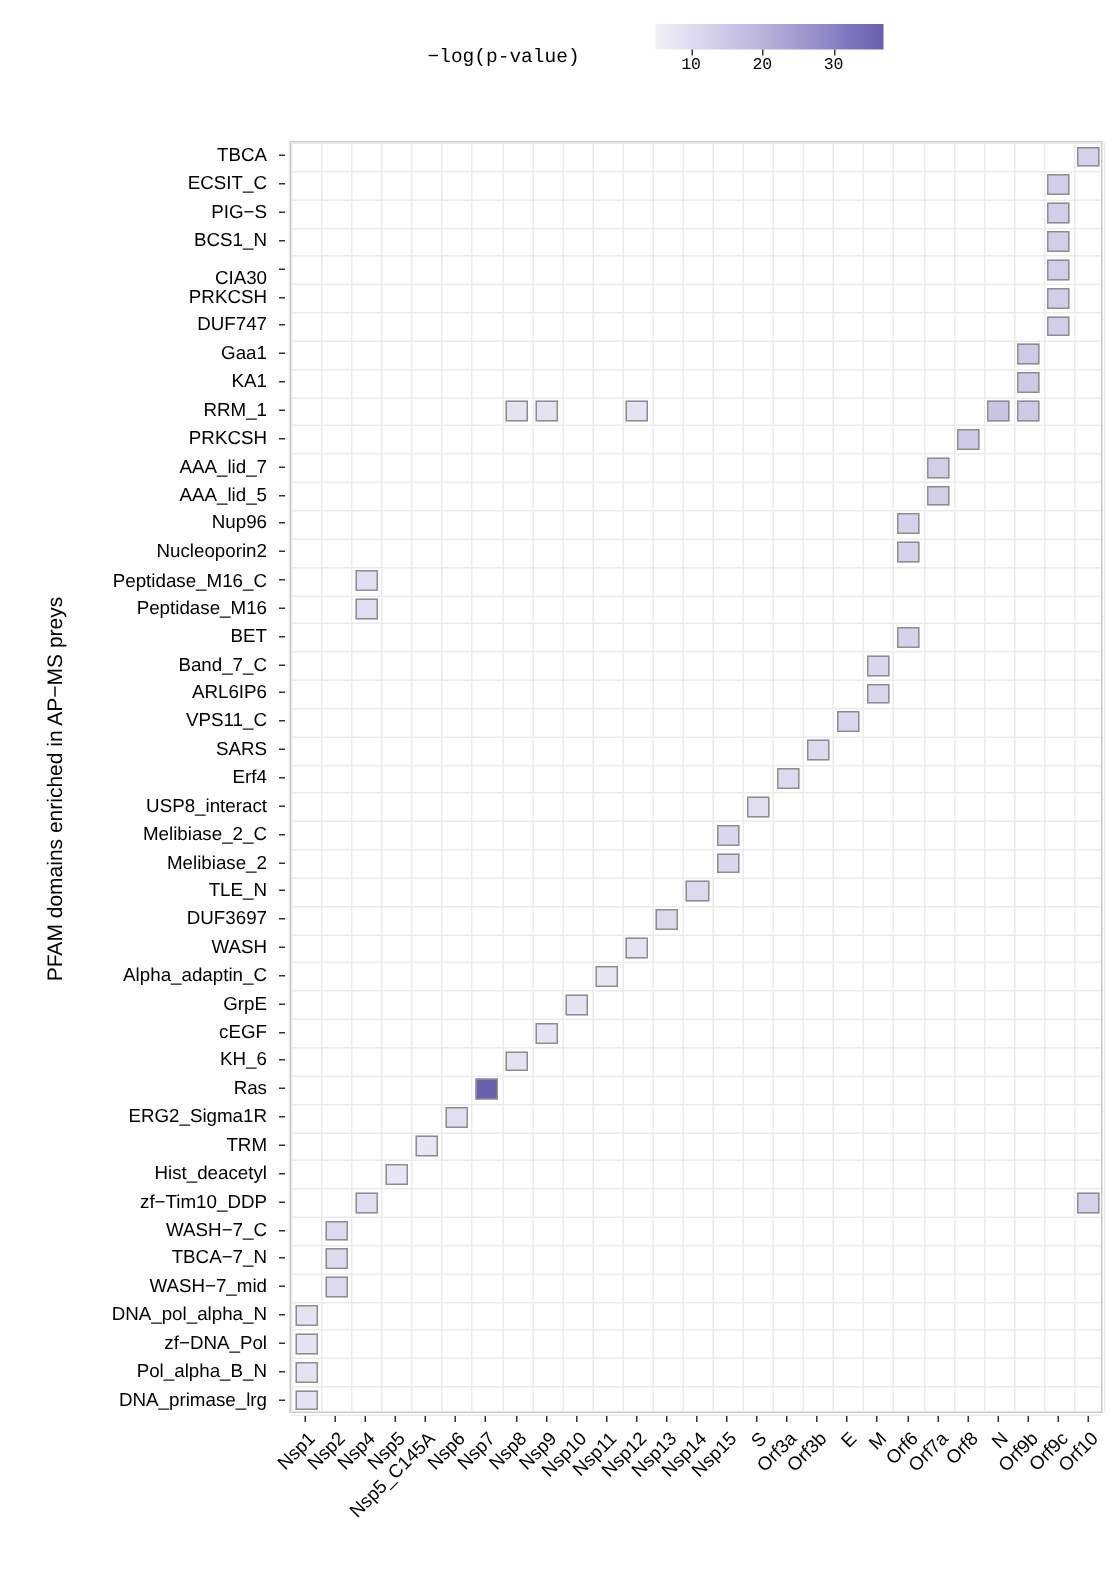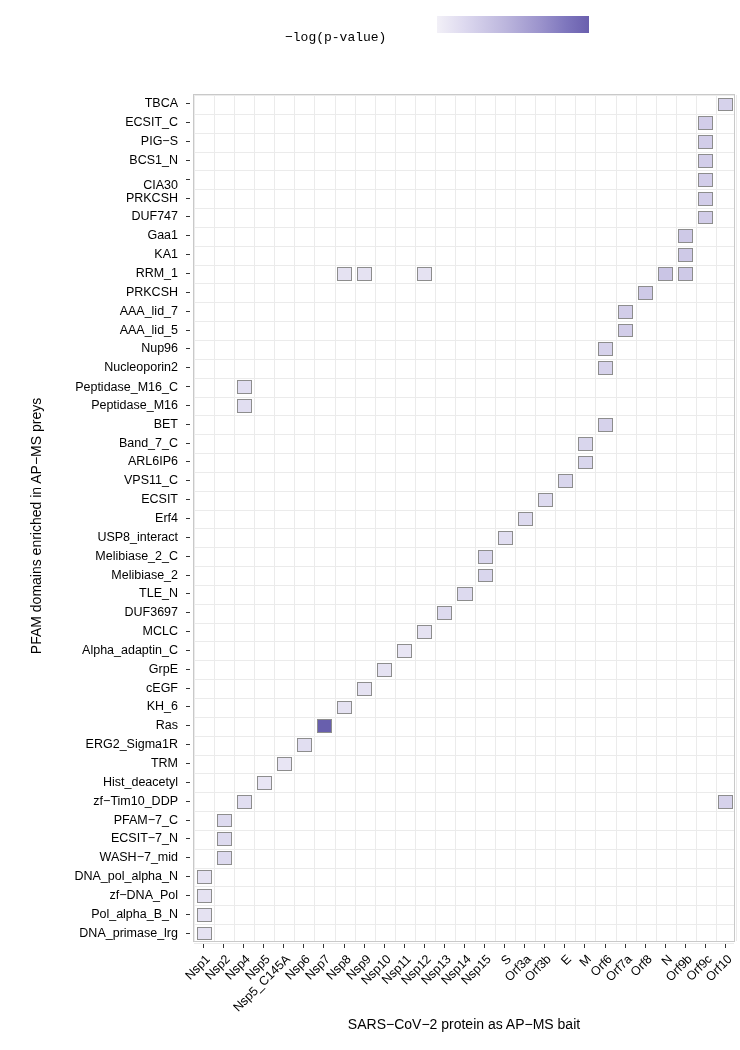--- a/index.html
+++ b/index.html
@@ -162,70 +162,78 @@
   }
 </style>
 </head>
 <body>
 
 <div id="root">
 
   <div class="legend">
     <div class="legend-title">−log(p-value)</div>
     <div class="legend-bar"></div>
+    <div class="legend-ticks" id="legend-ticks">
+        <div class="legend-tick" style="left: 23.75px;"></div>
+        <div class="legend-tick-label" style="left: 23.75px;">10</div>
+        <div class="legend-tick" style="left: 71.25px;"></div>
+        <div class="legend-tick-label" style="left: 71.25px;">20</div>
+        <div class="legend-tick" style="left: 118.75px;"></div>
+        <div class="legend-tick-label" style="left: 118.75px;">30</div>
+      </div>
   </div>
 
   <div id="ylabels">
       <div class="ylab" style="top: 838.578px; right: 10px;">DNA_primase_lrg</div>
       <div class="ytick" style="top: 838.578px;"></div>
       <div class="ylab" style="top: 819.733px; right: 10px;">Pol_alpha_B_N</div>
       <div class="ytick" style="top: 819.733px;"></div>
       <div class="ylab" style="top: 800.889px; right: 10px;">zf−DNA_Pol</div>
       <div class="ytick" style="top: 800.889px;"></div>
       <div class="ylab" style="top: 782.044px; right: 10px;">DNA_pol_alpha_N</div>
       <div class="ytick" style="top: 782.044px;"></div>
       <div class="ylab" style="top: 763.2px; right: 10px;">WASH−7_mid</div>
       <div class="ytick" style="top: 763.2px;"></div>
-      <div class="ylab" style="top: 744.356px; right: 10px;">ECSIT−7_N</div>
+      <div class="ylab" style="top: 744.356px; right: 10px;">TBCA−7_N</div>
       <div class="ytick" style="top: 744.356px;"></div>
-      <div class="ylab" style="top: 725.511px; right: 10px;">PFAM−7_C</div>
+      <div class="ylab" style="top: 725.511px; right: 10px;">WASH−7_C</div>
       <div class="ytick" style="top: 725.511px;"></div>
       <div class="ylab" style="top: 706.667px; right: 10px;">zf−Tim10_DDP</div>
       <div class="ytick" style="top: 706.667px;"></div>
       <div class="ylab" style="top: 687.822px; right: 10px;">Hist_deacetyl</div>
       <div class="ytick" style="top: 687.822px;"></div>
       <div class="ylab" style="top: 668.978px; right: 10px;">TRM</div>
       <div class="ytick" style="top: 668.978px;"></div>
       <div class="ylab" style="top: 650.133px; right: 10px;">ERG2_Sigma1R</div>
       <div class="ytick" style="top: 650.133px;"></div>
       <div class="ylab" style="top: 631.289px; right: 10px;">Ras</div>
       <div class="ytick" style="top: 631.289px;"></div>
       <div class="ylab" style="top: 612.444px; right: 10px;">KH_6</div>
       <div class="ytick" style="top: 612.444px;"></div>
       <div class="ylab" style="top: 593.6px; right: 10px;">cEGF</div>
       <div class="ytick" style="top: 593.6px;"></div>
       <div class="ylab" style="top: 574.756px; right: 10px;">GrpE</div>
       <div class="ytick" style="top: 574.756px;"></div>
       <div class="ylab" style="top: 555.911px; right: 10px;">Alpha_adaptin_C</div>
       <div class="ytick" style="top: 555.911px;"></div>
-      <div class="ylab" style="top: 537.067px; right: 10px;">MCLC</div>
+      <div class="ylab" style="top: 537.067px; right: 10px;">WASH</div>
       <div class="ytick" style="top: 537.067px;"></div>
       <div class="ylab" style="top: 518.222px; right: 10px;">DUF3697</div>
       <div class="ytick" style="top: 518.222px;"></div>
       <div class="ylab" style="top: 499.378px; right: 10px;">TLE_N</div>
       <div class="ytick" style="top: 499.378px;"></div>
       <div class="ylab" style="top: 480.533px; right: 10px;">Melibiase_2</div>
       <div class="ytick" style="top: 480.533px;"></div>
       <div class="ylab" style="top: 461.689px; right: 10px;">Melibiase_2_C</div>
       <div class="ytick" style="top: 461.689px;"></div>
       <div class="ylab" style="top: 442.844px; right: 10px;">USP8_interact</div>
       <div class="ytick" style="top: 442.844px;"></div>
       <div class="ylab" style="top: 424px; right: 10px;">Erf4</div>
       <div class="ytick" style="top: 424px;"></div>
-      <div class="ylab" style="top: 405.156px; right: 10px;">ECSIT</div>
+      <div class="ylab" style="top: 405.156px; right: 10px;">SARS</div>
       <div class="ytick" style="top: 405.156px;"></div>
       <div class="ylab" style="top: 386.311px; right: 10px;">VPS11_C</div>
       <div class="ytick" style="top: 386.311px;"></div>
       <div class="ylab" style="top: 367.467px; right: 10px;">ARL6IP6</div>
       <div class="ytick" style="top: 367.467px;"></div>
       <div class="ylab" style="top: 348.622px; right: 10px;">Band_7_C</div>
       <div class="ytick" style="top: 348.622px;"></div>
       <div class="ylab" style="top: 329.778px; right: 10px;">BET</div>
       <div class="ytick" style="top: 329.778px;"></div>
       <div class="ylab" style="top: 310.933px; right: 10px;">Peptidase_M16</div>
@@ -442,14 +450,13 @@
       <div class="xlab" style="left: 311.741px; width: 160px; transform-origin: right top;">N</div>
       <div class="xtick" style="left: 491.815px;"></div>
       <div class="xlab" style="left: 331.815px; width: 160px; transform-origin: right top;">Orf9b</div>
       <div class="xtick" style="left: 511.889px;"></div>
       <div class="xlab" style="left: 351.889px; width: 160px; transform-origin: right top;">Orf9c</div>
       <div class="xtick" style="left: 531.963px;"></div>
       <div class="xlab" style="left: 371.963px; width: 160px; transform-origin: right top;">Orf10</div>
     </div>
 
   <div class="axis-title-y">PFAM domains enriched in AP−MS preys</div>
-  <div class="axis-title-x">SARS−CoV−2 protein as AP−MS bait</div>
 </div>
 
 </body></html>

